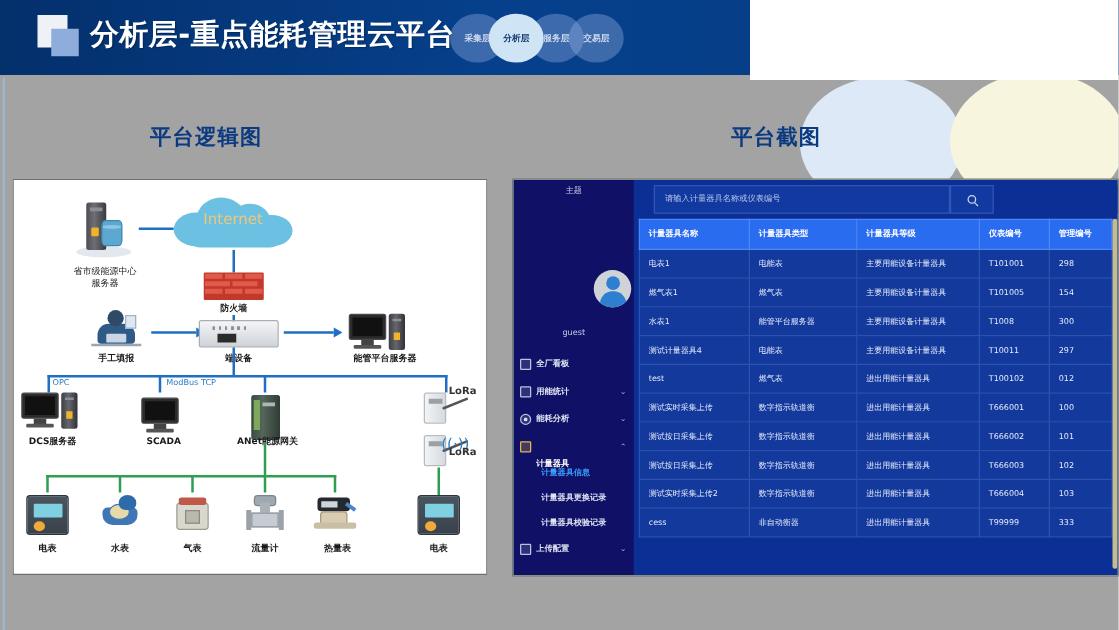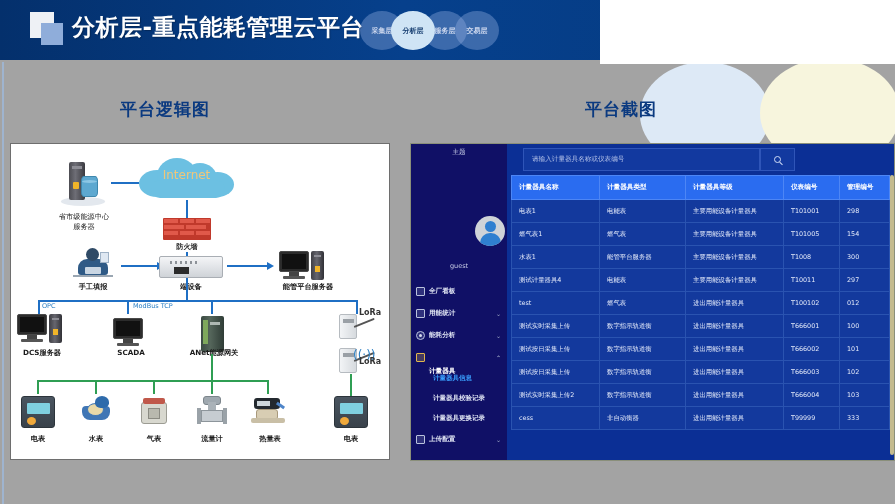--- a/index.html
+++ b/index.html
@@ -458,24 +458,24 @@
         <div class="mi open">
           <span class="ic gold"></span>
           <span class="tx">计量器具</span>
           <span class="chev">⌃</span>
         </div>
 
         <div class="sub active">
           <span class="tx">计量器具信息</span>
         </div>
         <div class="sub">
+          <span class="tx">计量器具更换记录</span>
+        </div>
+        <div class="sub">
           <span class="tx">计量器具校验记录</span>
-        </div>
-        <div class="sub">
-          <span class="tx">计量器具更换记录</span>
         </div>
 
         <div class="mi">
           <span class="ic"></span>
           <span class="tx">上传配置</span>
           <span class="chev">⌄</span>
         </div>
 
       </div>
     </div>

